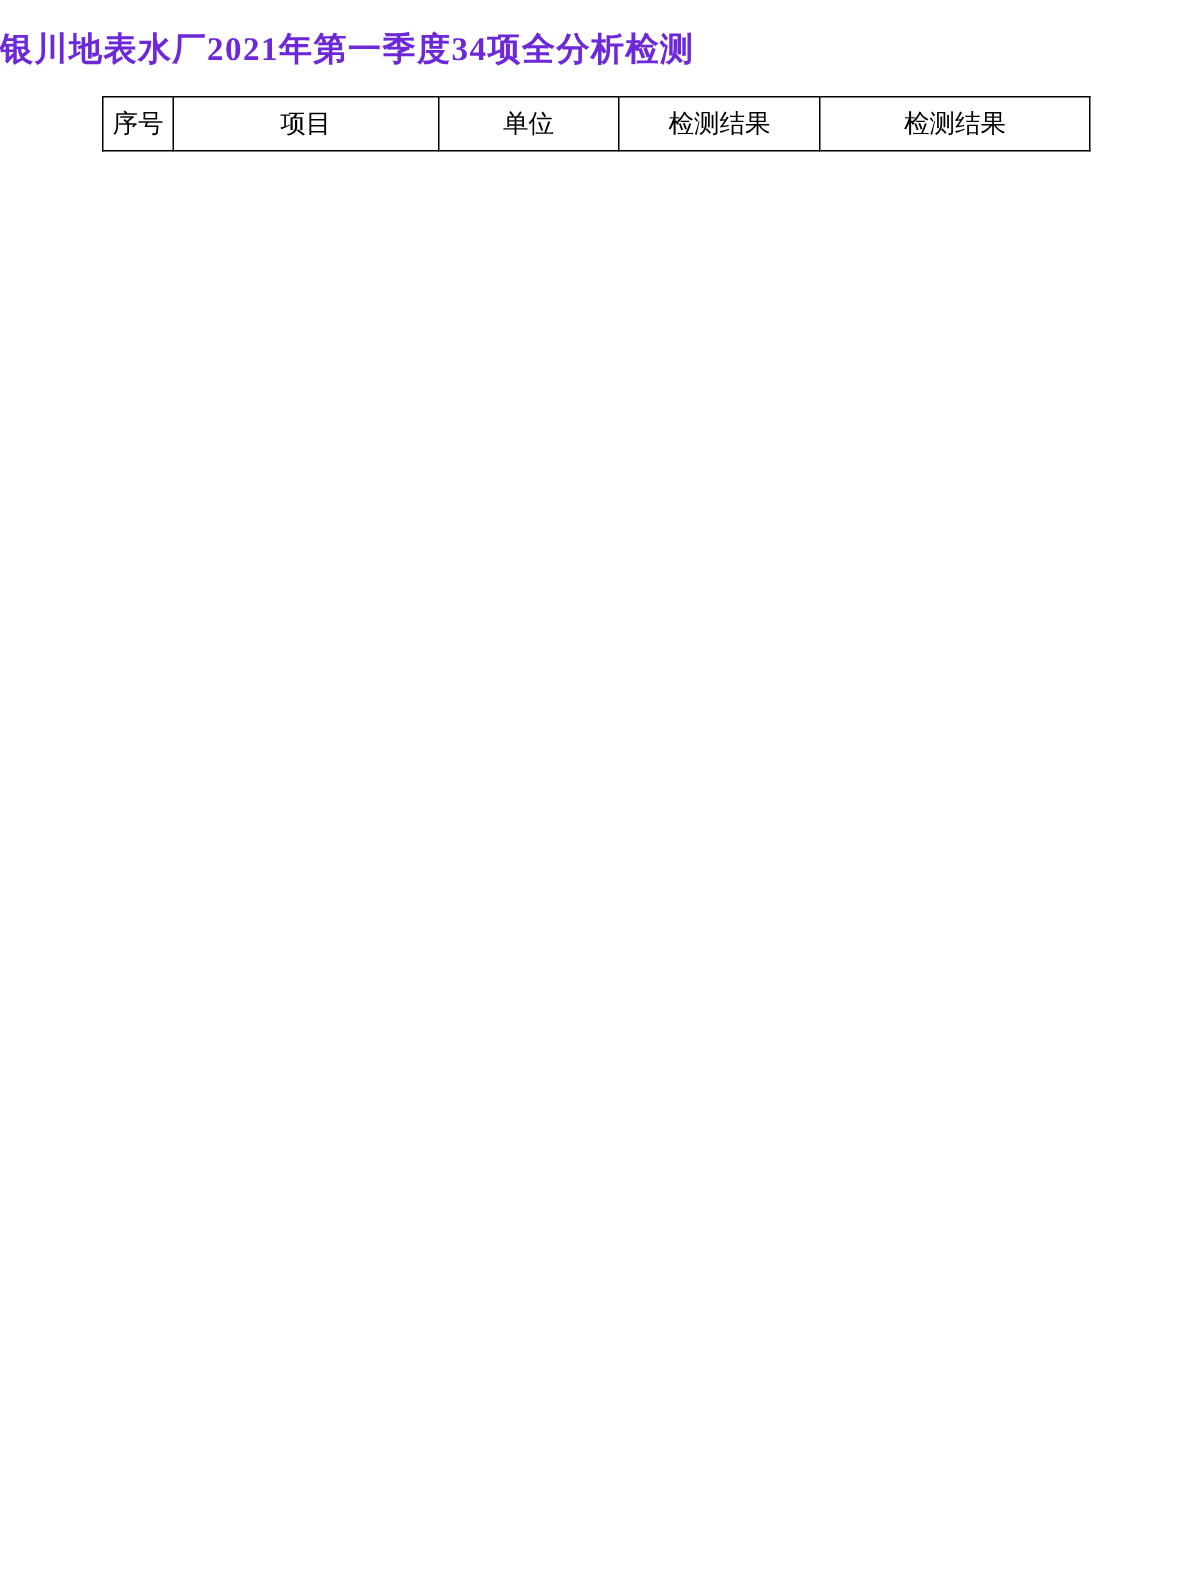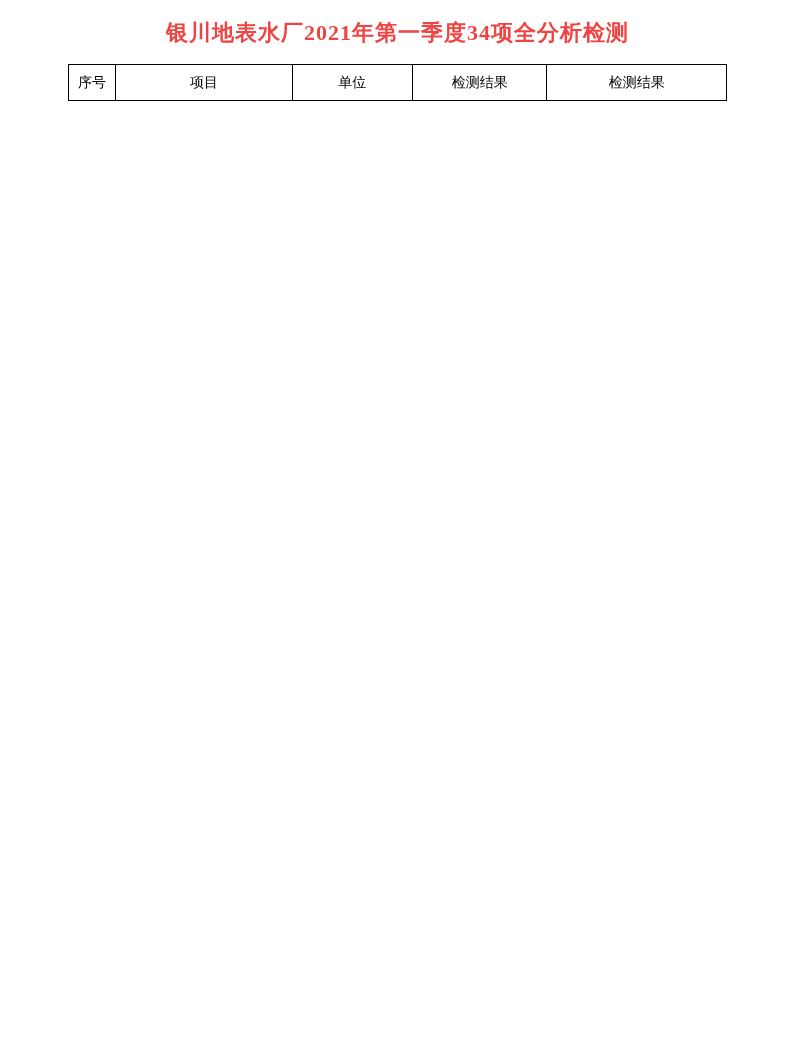--- a/index.html
+++ b/index.html
@@ -12,43 +12,42 @@
     width: 795px;
     height: 1058px;
     background: #ffffff;
     color: #000000;
     font-family: "Liberation Serif", "DejaVu Serif", serif;
     overflow: hidden;
   }
   .doc-title {
     margin: 0;
     padding-top: 18px;
-    text-align: center;
     font-size: 22px;
     font-weight: bold;
     letter-spacing: 1px;
-    color: #ef4444;
+    color: #6d28d9;
   }
   table.analysis {
     border-collapse: collapse;
     margin: 16px auto 0 auto;
     width: 659px;
     table-layout: fixed;
   }
   table.analysis th,
   table.analysis td {
     border: 1px solid #000000;
     text-align: center;
     vertical-align: middle;
     padding: 1px 2px;
     overflow: hidden;
   }
   table.analysis th {
     height: 33px;
-    font-size: 14px;
+    font-size: 17px;
     font-weight: normal;
   }
   col.col-no     { width: 47px; }
   col.col-item   { width: 176px; }
   col.col-unit   { width: 120px; }
   col.col-limit  { width: 134px; }
   col.col-result { width: 179px; }
 </style>
 </head>
 <body>

